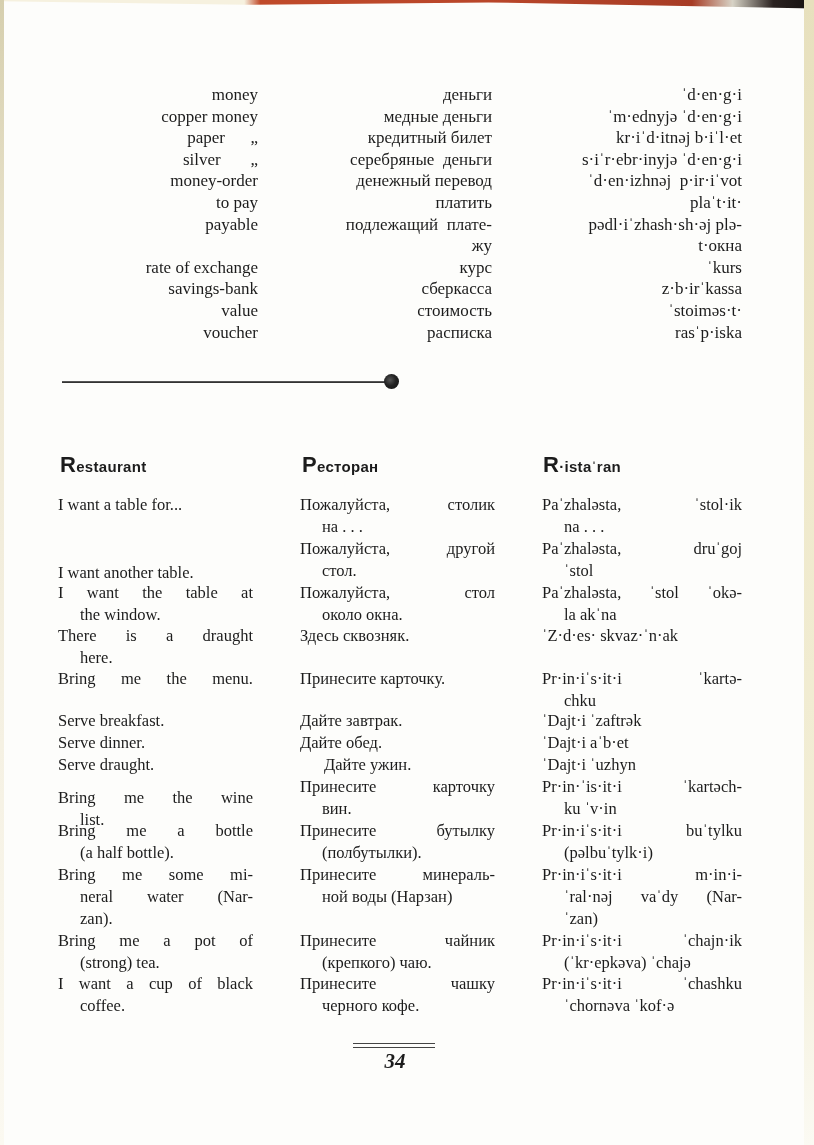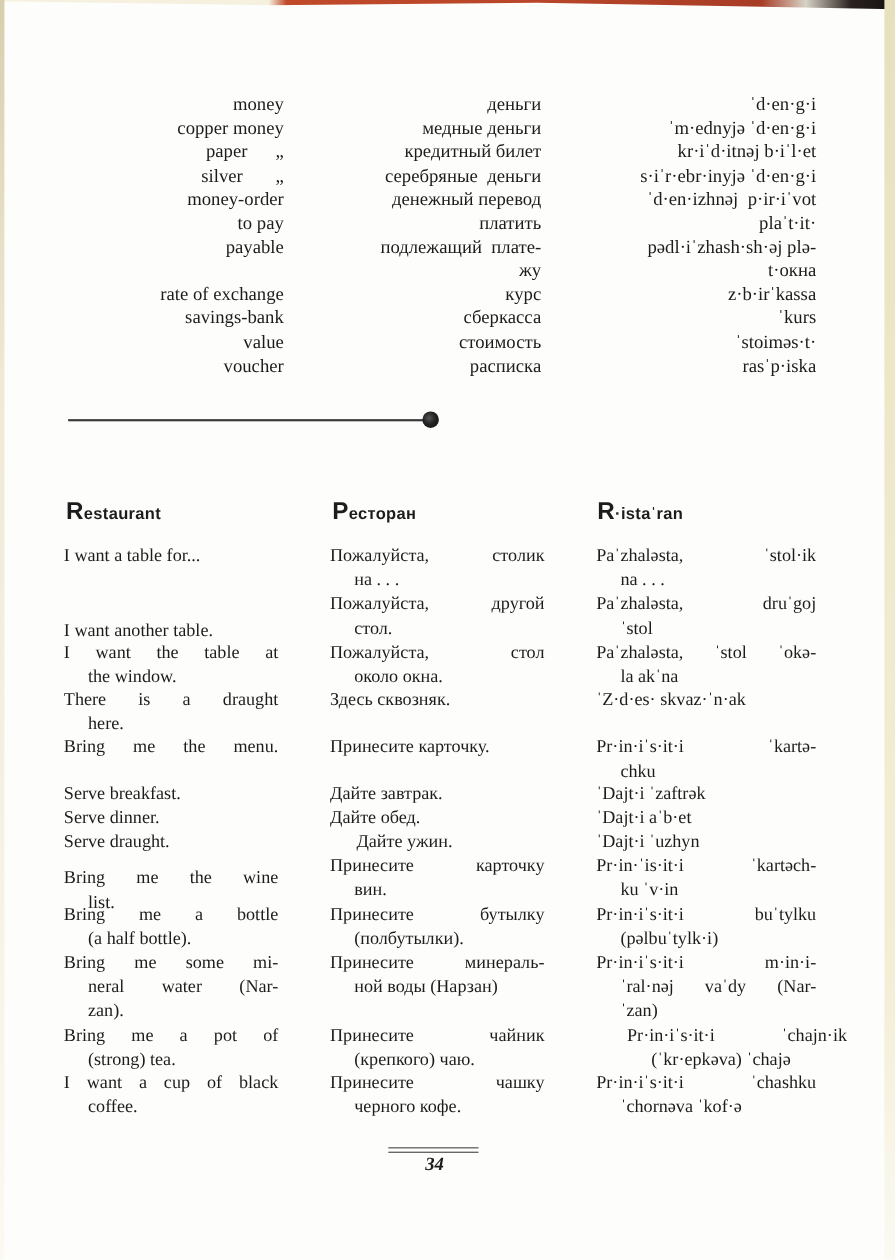--- a/index.html
+++ b/index.html
@@ -50,21 +50,21 @@
   .entry .l1 { display:block; text-align-last:justify; }
   .entry .l1.short { text-align-last:left; }
   .entry .l2 { display:block; padding-left:22px; }
 
   .footer-rule {
     position:absolute; left:353px; top:1043px; width:82px; height:3px;
     border-top:1px solid #444; border-bottom:1px solid #444;
   }
   .page-number {
     position:absolute; left:375px; top:1049px; width:40px; text-align:center;
-    font-style:italic; font-weight:bold; font-size:17px;
+    font-style:italic; font-weight:bold; font-size:21px;
   }
 </style>
 </head>
 <body>
 
 <div class="top-edge"></div>
 <div class="left-edge"></div>
 <div class="right-edge"></div>
 
 <div class="col c1" style="top:84px;">
@@ -103,22 +103,22 @@
   <div class="row">ˈd·en·g·i</div>
   <div class="row">ˈm·ednyjə ˈd·en·g·i</div>
   <div class="row">kr·iˈd·itnəj b·iˈl·et</div>
   <div class="row">s·iˈr·ebr·inyjə ˈd·en·g·i</div>
   <div class="row" style="white-space:pre;">ˈd·en·izhnəj  p·ir·iˈvot</div>
   <div class="row">plaˈt·it·</div>
   <div class="row">pədl·iˈzhash·sh·əj plə-</div>
   <div class="row">
       <span class="cont">t·окна</span>
     </div>
+  <div class="row">ˈkurs</div>
   <div class="row">z·b·irˈkassa</div>
-  <div class="row">ˈkurs</div>
   <div class="row">ˈstoiməs·t·</div>
   <div class="row">rasˈp·iska</div>
 </div>
 
 <div class="divider"></div>
 <div class="divider-dot"></div>
 
 <div class="heading h1"><span class="cap">R</span><span>estaurant</span></div>
 <div class="heading h2"><span class="cap">Р</span><span>есторан</span></div>
 <div class="heading h3"><span class="cap">R</span><span>·istaˈran</span></div>
@@ -258,21 +258,21 @@
     </div>
   <div class="entry" style="top:326px;">
       <span class="l1">Pr·in·iˈs·it·i  buˈtylku</span>
       <span class="l2">(pəlbuˈtylk·i)</span>
     </div>
   <div class="entry" style="top:370px;">
       <span class="l1">Pr·in·iˈs·it·i   m·in·i-</span>
       <span class="l2" style="text-align-last:justify;">ˈral·nəj vaˈdy (Nar-</span>
       <span class="l2">ˈzan)</span>
     </div>
-  <div class="entry" style="top:436px;margin-left:28px;">
+  <div class="entry" style="top:436px;">
       <span class="l1">Pr·in·iˈs·it·i ˈchajn·ik</span>
       <span class="l2">(ˈkr·epkəva) ˈchajə</span>
     </div>
   <div class="entry" style="top:479px;">
       <span class="l1">Pr·in·iˈs·it·i ˈchashku</span>
       <span class="l2">ˈchornəva ˈkof·ə</span>
     </div>
 </div>
 
 <div class="footer-rule"></div>

